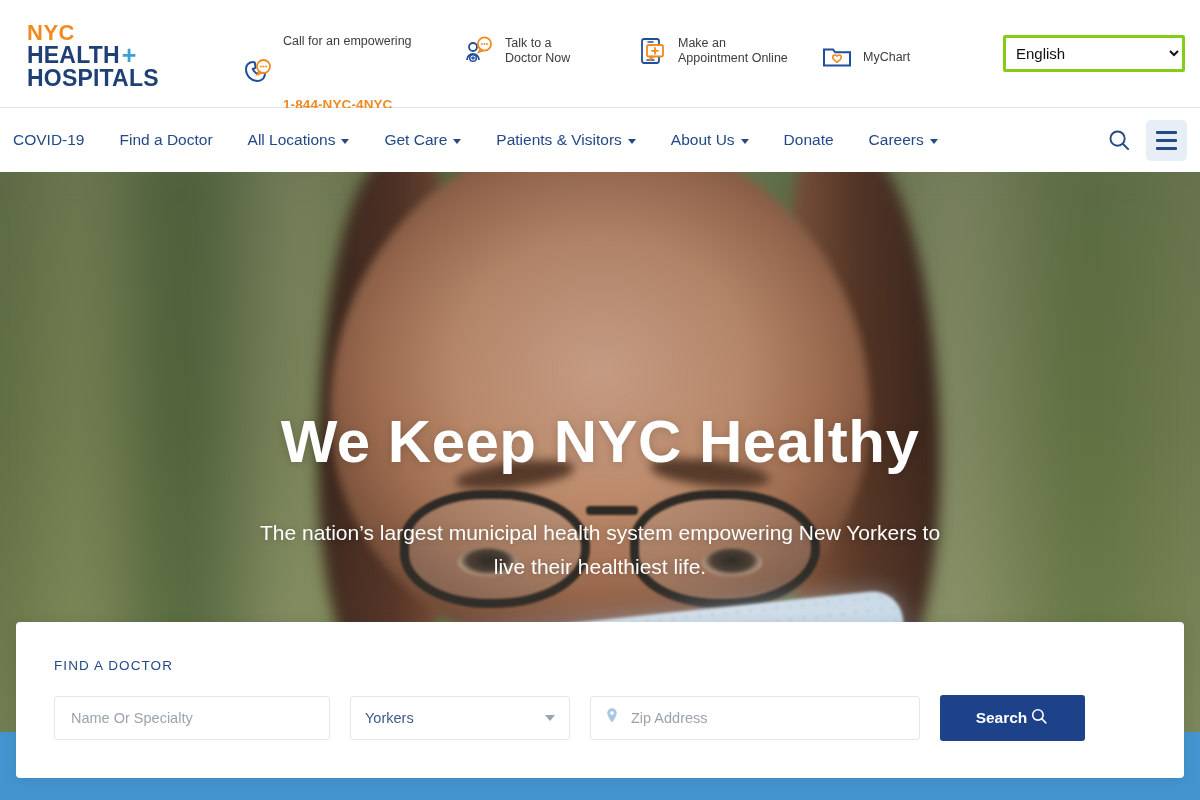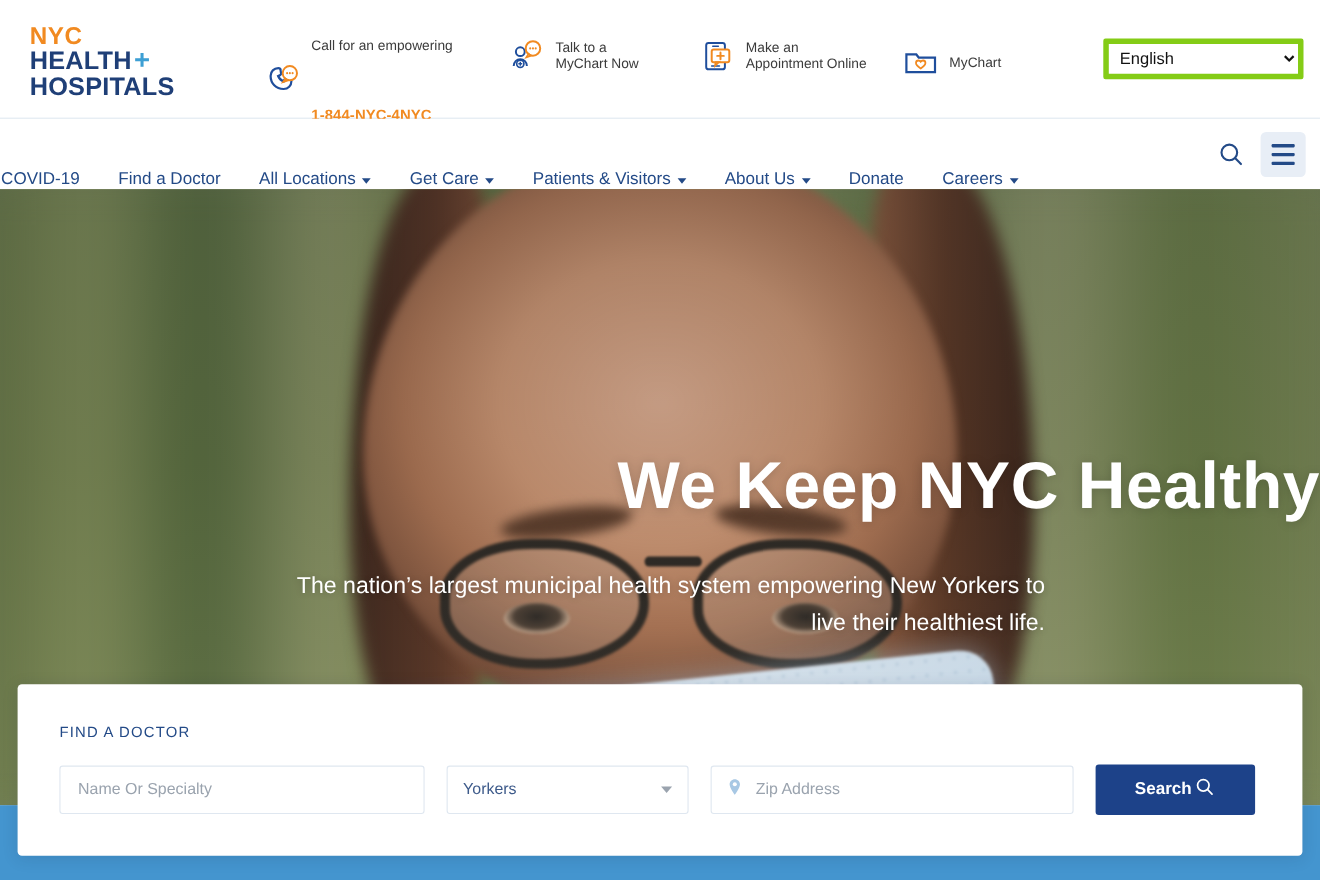--- a/index.html
+++ b/index.html
@@ -33,27 +33,27 @@
   .util-text { font-size: 12.5px; color: #3c3c3c; line-height: 1.18; }
   .util-phone { font-size: 13.5px; color: #f18a21; font-weight: bold; letter-spacing: .1px; margin-top: 48px; }
   .util-icon { width: 34px; height: 34px; flex: 0 0 34px; }
 
   .lang-select-wrap { position: absolute; right: 15px; top: 35px; }
   select.lang-select {
     width: 182px; height: 37px;
     font-family: "Liberation Sans", sans-serif;
     font-size: 15px; color: #111;
     padding: 2px 6px; background: #fff;
-    border: 5px solid #84cc16; border-radius: 2px;
+    border: 3px solid #84cc16; border-radius: 2px;
   }
 
   
   .main-nav {
     position: relative; height: 64px; width: 1200px; background: #fff;
-    display: flex; align-items: flex-end; padding-left: 1px;
+    display: flex; align-items: center; padding-left: 13px;
   }
   .nav-item {
     display: flex; align-items: center; gap: 6px;
     font-size: 15.5px; color: #234a87; margin-right: 35px;
     cursor: pointer; white-space: nowrap;
   }
   .caret {
     width: 0; height: 0; border-left: 4.5px solid transparent;
     border-right: 4.5px solid transparent; border-top: 5px solid #234a87;
     margin-top: 3px;
@@ -150,21 +150,21 @@
   .ear-loop {
     position: absolute; left: 300px; top: 460px; width: 42px; height: 180px;
     background: linear-gradient(180deg, #e6a74e 0%, #d99a43 50%, #c78a38 100%);
     border-radius: 50%; transform: rotate(8deg); filter: blur(3px); opacity: 0.9;
   }
   .hero-tint {
     position: absolute; inset: 0;
     background: linear-gradient(180deg, rgba(40,50,60,0.18) 0%, rgba(40,50,60,0.10) 45%, rgba(255,255,255,0.05) 100%);
   }
   .hero-content {
-    position: absolute; left: 0; right: 0; top: 195px; text-align: right; z-index: 5;
+    position: absolute; left: 0; right: 0; top: 195px; text-align: center; z-index: 5;
   }
   .hero-title {
     font-size: 60px; font-weight: bold; color: #fff; letter-spacing: 0.5px;
     text-shadow: 0 1px 10px rgba(0,0,0,0.17);
   }
   .hero-sub {
     margin: 40px auto 0; width: 700px; font-size: 21px; color: #fff;
     line-height: 1.62; text-shadow: 0 1px 7px rgba(0,0,0,0.22);
   }
 
@@ -187,21 +187,21 @@
   .field {
     height: 44px; border: 1px solid #dfe7f0; border-radius: 3px;
     display: flex; align-items: center; padding: 0 14px; background: #fff;
   }
   .field input {
     border: 0; outline: 0; width: 100%; height: 100%;
     font-family: "Liberation Sans", sans-serif; font-size: 14.5px; color: #444;
     background: transparent;
   }
   .field input::placeholder { color: #9aa3ae; }
-  .f-name { width: 332px; }
+  .f-name { width: 276px; }
   .f-lang { width: 220px; justify-content: space-between; cursor: pointer; }
   .f-lang .lbl { font-size: 14.5px; color: #3d5a8a; }
   .f-zip { width: 330px; gap: 10px; }
   .search-submit {
     width: 145px; height: 46px; background: #1d4289; color: #fff;
     border: 0; border-radius: 3px; cursor: pointer;
     display: flex; align-items: center; justify-content: center; gap: 3px;
     font-family: "Liberation Sans", sans-serif; font-size: 15.5px; font-weight: bold;
   }
   .sel-caret {
@@ -251,21 +251,21 @@
           <path d="M11 22.2v3.6M9.2 24h3.6" stroke="#1f4e9c" stroke-width="1.3"></path>
           <circle cx="22.5" cy="10" r="6.6" fill="#fff" stroke="#f18a21" stroke-width="1.8"></circle>
           <path d="M18.5 15l-2 3.2 4.2-1.5z" fill="#fff" stroke="#f18a21" stroke-width="1.6"></path>
           <circle cx="20" cy="10" r="0.95" fill="#f18a21"></circle>
           <circle cx="22.5" cy="10" r="0.95" fill="#f18a21"></circle>
           <circle cx="25" cy="10" r="0.95" fill="#f18a21"></circle>
         </svg>
       </span>
       <span>
         <div class="util-text">Talk to a</div>
-        <div class="util-text">MyChart Now</div>
+        <div class="util-text">Doctor Now</div>
       </span>
     </div>
 
     <div class="util-item" style="left:635px;">
       <span class="util-icon">
         <svg viewBox="0 0 34 34" width="34" height="34">
           <rect x="7" y="5" width="17" height="24" rx="2.2" fill="none" stroke="#1f4e9c" stroke-width="1.8"></rect>
           <path d="M13 8h5" stroke="#1f4e9c" stroke-width="1.5" stroke-linecap="round"></path>
           <path d="M12 26h7" stroke="#1f4e9c" stroke-width="1.5" stroke-linecap="round"></path>
           <rect x="12" y="11" width="16" height="11.5" rx="1.8" fill="#fff" stroke="#f18a21" stroke-width="1.8"></rect>

